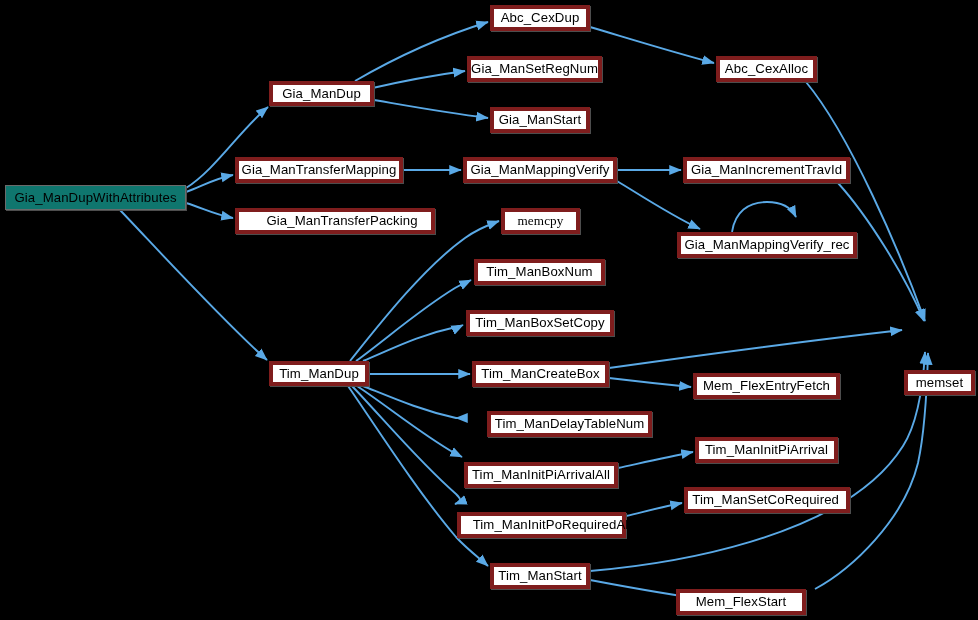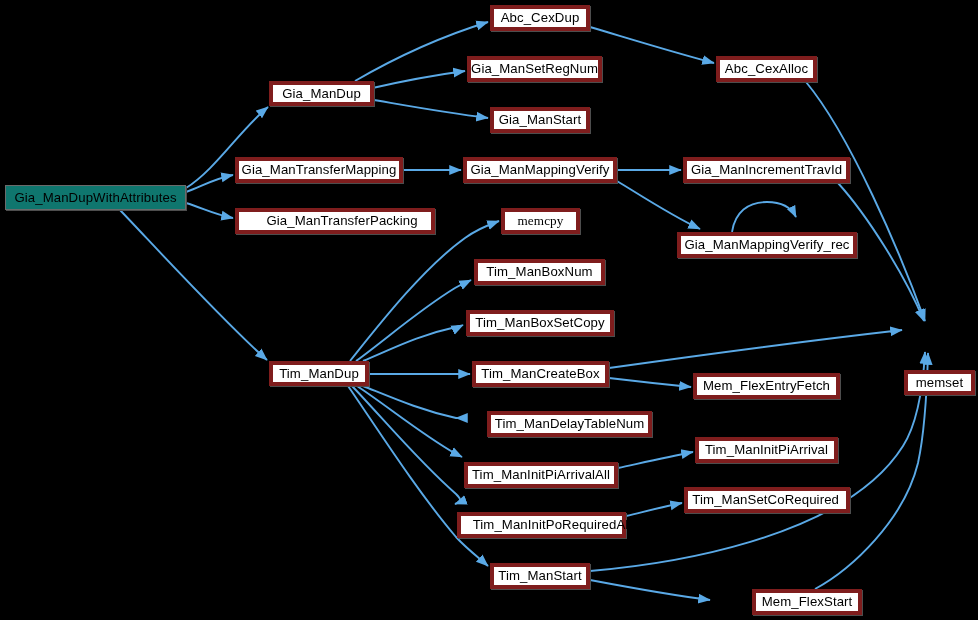--- a/index.html
+++ b/index.html
@@ -152,20 +152,20 @@
       </div>
       <div class="node" style="left: 693px; top: 373px; width: 147px; height: 26px;">
         <span class="node-label">Mem_FlexEntryFetch</span>
       </div>
       <div class="node" style="left: 695px; top: 437px; width: 143px; height: 26px;">
         <span class="node-label">Tim_ManInitPiArrival</span>
       </div>
       <div class="node" style="left: 684px; top: 487px; width: 166px; height: 26px; justify-content: flex-end;">
         <span class="node-label">Tim_ManSetCoRequired</span>
       </div>
-      <div class="node" style="left: 752px; top: 589px; width: 110px; height: 26px;">
+      <div class="node" style="left: 676px; top: 589px; width: 130px; height: 26px;">
         <span class="node-label">Mem_FlexStart</span>
       </div>
       <div class="node" style="left: 904px; top: 324px; width: 71px; height: 25px; margin-top: 46px;">
         <span class="node-label">memset</span>
       </div>
     </div>
 </div>
 
 </body></html>

